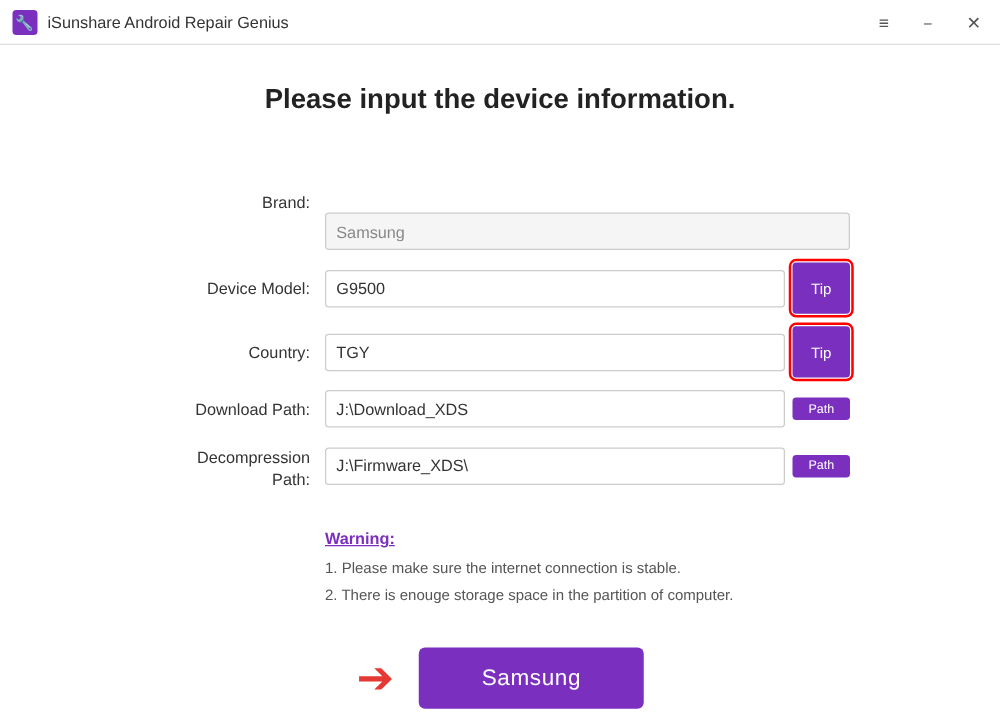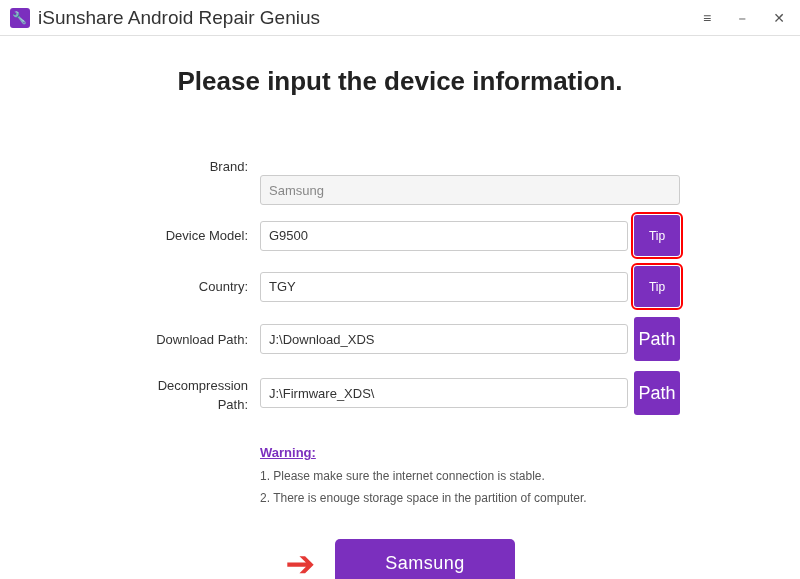--- a/index.html
+++ b/index.html
@@ -33,21 +33,21 @@
       border-radius: 3px;
       display: flex;
       align-items: center;
       justify-content: center;
       color: white;
       font-size: 12px;
       font-weight: bold;
     }
 
     .title-bar-text {
-      font-size: 19px;
+      font-size: 13px;
       color: #333;
       flex: 1;
     }
 
     .title-bar-controls {
       display: flex;
       gap: 14px;
     }
 
     .title-bar-btn {
@@ -64,21 +64,21 @@
     .main-content {
       flex: 1;
       display: flex;
       flex-direction: column;
       align-items: center;
       padding: 30px 40px 20px;
       background: #fff;
     }
 
     .page-title {
-      font-size: 26px;
+      font-size: 22px;
       font-weight: bold;
       color: #222;
       margin-bottom: 30px;
       text-align: center;
     }
 
     
     .form-container {
       width: 100%;
       max-width: 560px;
@@ -130,26 +130,26 @@
       font-weight: 500;
     }
 
     .btn-tip.highlighted {
       outline: 2px solid red;
       outline-offset: 1px;
     }
 
     .btn-path {
       width: 46px;
-      height: 44px;
-      background: #7b2fbe;
-      color: #fff;
-      border: none;
-      border-radius: 3px;
-      font-size: 18px;
+      height: 18px;
+      background: #7b2fbe;
+      color: #fff;
+      border: none;
+      border-radius: 3px;
+      font-size: 10px;
       cursor: pointer;
       margin-left: 6px;
       font-weight: 500;
       text-align: center;
     }
 
     
     .warning-section {
       width: 100%;
       max-width: 560px;

